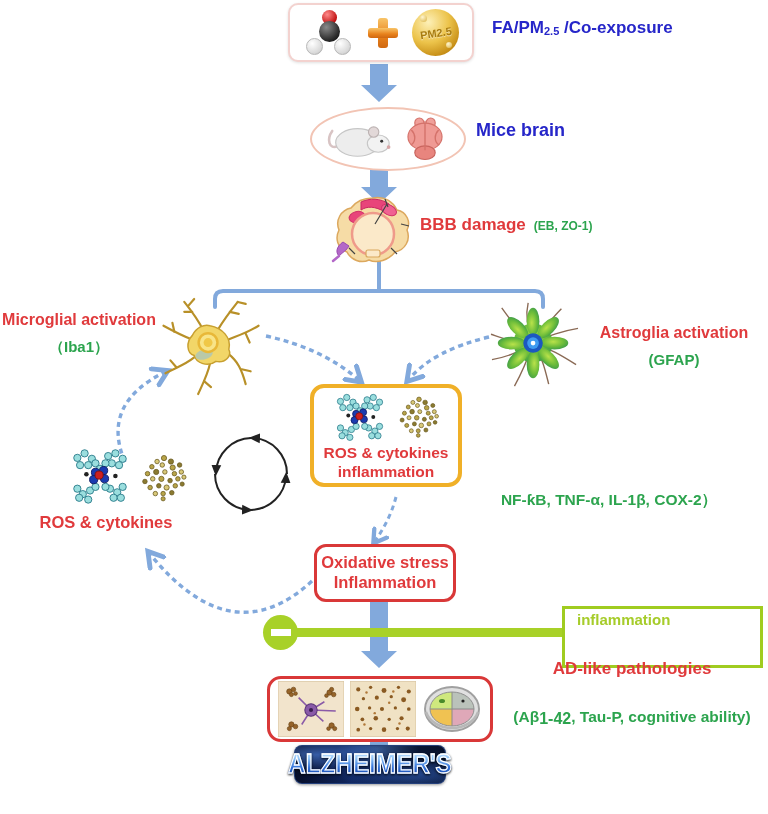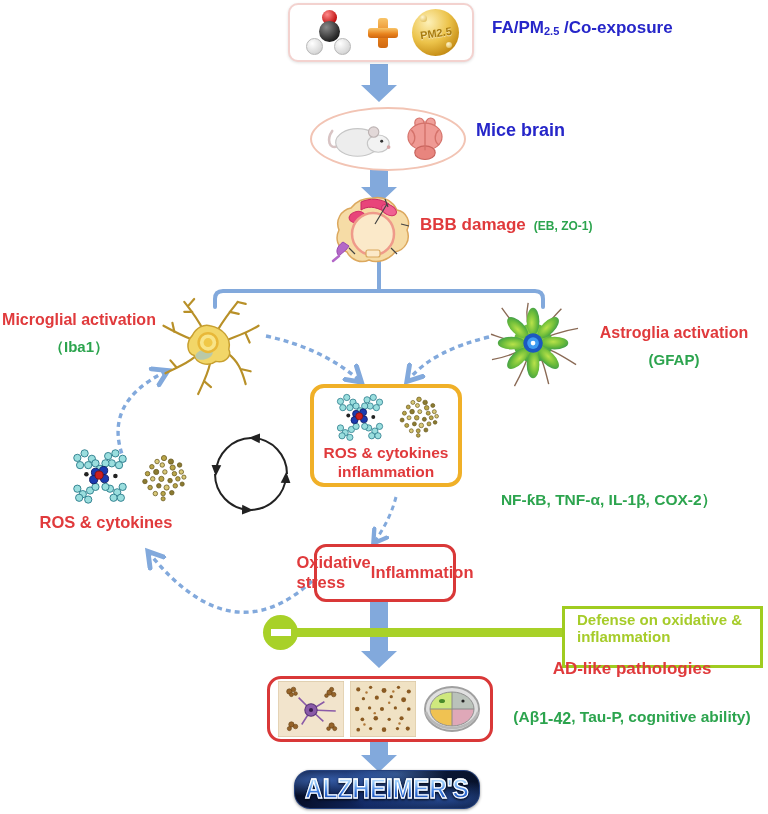--- a/index.html
+++ b/index.html
@@ -65,40 +65,40 @@
   .accum-box{left:310px;top:384px;width:152px;height:103px;border:4px solid #f0b028;border-radius:14px;
     background:#fff;box-sizing:border-box;display:flex;flex-direction:column;align-items:center;justify-content:flex-start;padding-top:4px;}
   .accum-mols{display:flex;align-items:center;gap:4px;height:50px;}
   .accum-text{font-size:15.5px;line-height:1.2;margin-top:2px;}
 
   
   .biomarkers{left:452px;top:487px;width:314px;font-size:15.5px;line-height:1.65;}
 
   
   .oxid-box{left:314px;top:544px;width:142px;height:58px;border:3.5px solid #d93838;border-radius:12px;background:#fff;
-    box-sizing:border-box;display:flex;flex-direction:row;align-items:center;justify-content:center;font-size:16.5px;line-height:1.2;}
+    box-sizing:border-box;display:flex;flex-direction:column;align-items:center;justify-content:center;font-size:16.5px;line-height:1.2;}
 
   
   .inhib-line{left:282px;top:628px;width:284px;height:9px;background:#a8d128;}
   .inhib-circle{left:263px;top:615px;width:35px;height:35px;border-radius:50%;background:#a8d128;
     display:flex;align-items:center;justify-content:center;}
   .inhib-minus{width:20px;height:7px;background:#fff;}
   .further-box{left:562px;top:606px;width:201px;height:62px;border:3px solid #a0cc20;background:#fff;box-sizing:border-box;
     padding:3px 0 0 12px;font-size:15px;line-height:1.12;}
   .further-box .title{font-size:15.5px;}
 
   
   .ad-box{left:267px;top:676px;width:226px;height:66px;border:3.5px solid #d93838;border-radius:14px;background:#fff;
     box-sizing:border-box;display:flex;align-items:center;justify-content:space-evenly;padding:2px;}
   .ad-label{left:498px;top:659px;width:268px;font-size:17px;}
   .ad-markers{left:498px;top:708px;width:268px;font-size:15.5px;}
   .ad-markers sub{font-size:16px;vertical-align:-2px;}
 
   
-  .alz-logo{left:294px;top:770px;width:186px;height:39px;border-radius:16px;
+  .alz-logo{left:294px;top:745px;width:152px;height:39px;border-radius:8px;
     background-image:
       radial-gradient(ellipse at 15% 25%, rgba(90,150,255,.55), transparent 40%),
       radial-gradient(ellipse at 80% 75%, rgba(70,130,250,.45), transparent 45%),
       radial-gradient(ellipse at 55% 10%, rgba(120,180,255,.35), transparent 35%),
       linear-gradient(100deg,#050b22,#10265e 40%,#0a1838 70%,#061028);
     display:flex;align-items:center;justify-content:center;
     box-shadow:0 0 0 1px #24407c inset, 0 1px 3px rgba(0,0,0,.4);}
   .alz-text{
     font-weight:bold;font-size:27px;letter-spacing:0px;white-space:nowrap;
     background:linear-gradient(180deg,#eaf5ff 0%,#90c5f8 30%,#2f6fd8 60%,#0a2f8a 100%);
@@ -369,21 +369,20 @@
   <div class="abs oxid-box bold red">
     <div>Oxidative stress</div>
     <div>Inflammation</div>
   </div>
 
   <div class="abs inhib-line"></div>
   <div class="abs inhib-circle">
       <div class="inhib-minus"></div>
     </div>
   <div class="abs further-box bold">
-    <div class="lime">Defense on oxidative &amp;</div>
     <div class="lime">inflammation</div>
   </div>
 
   <div class="abs ros-mol-left">
     <svg class="icon" viewBox="0 0 70 64">
         <use href="#sym-ros"></use>
       </svg>
   </div>
   <div class="abs cyto-mol-left">
     <svg class="icon" viewBox="0 0 60 60">

